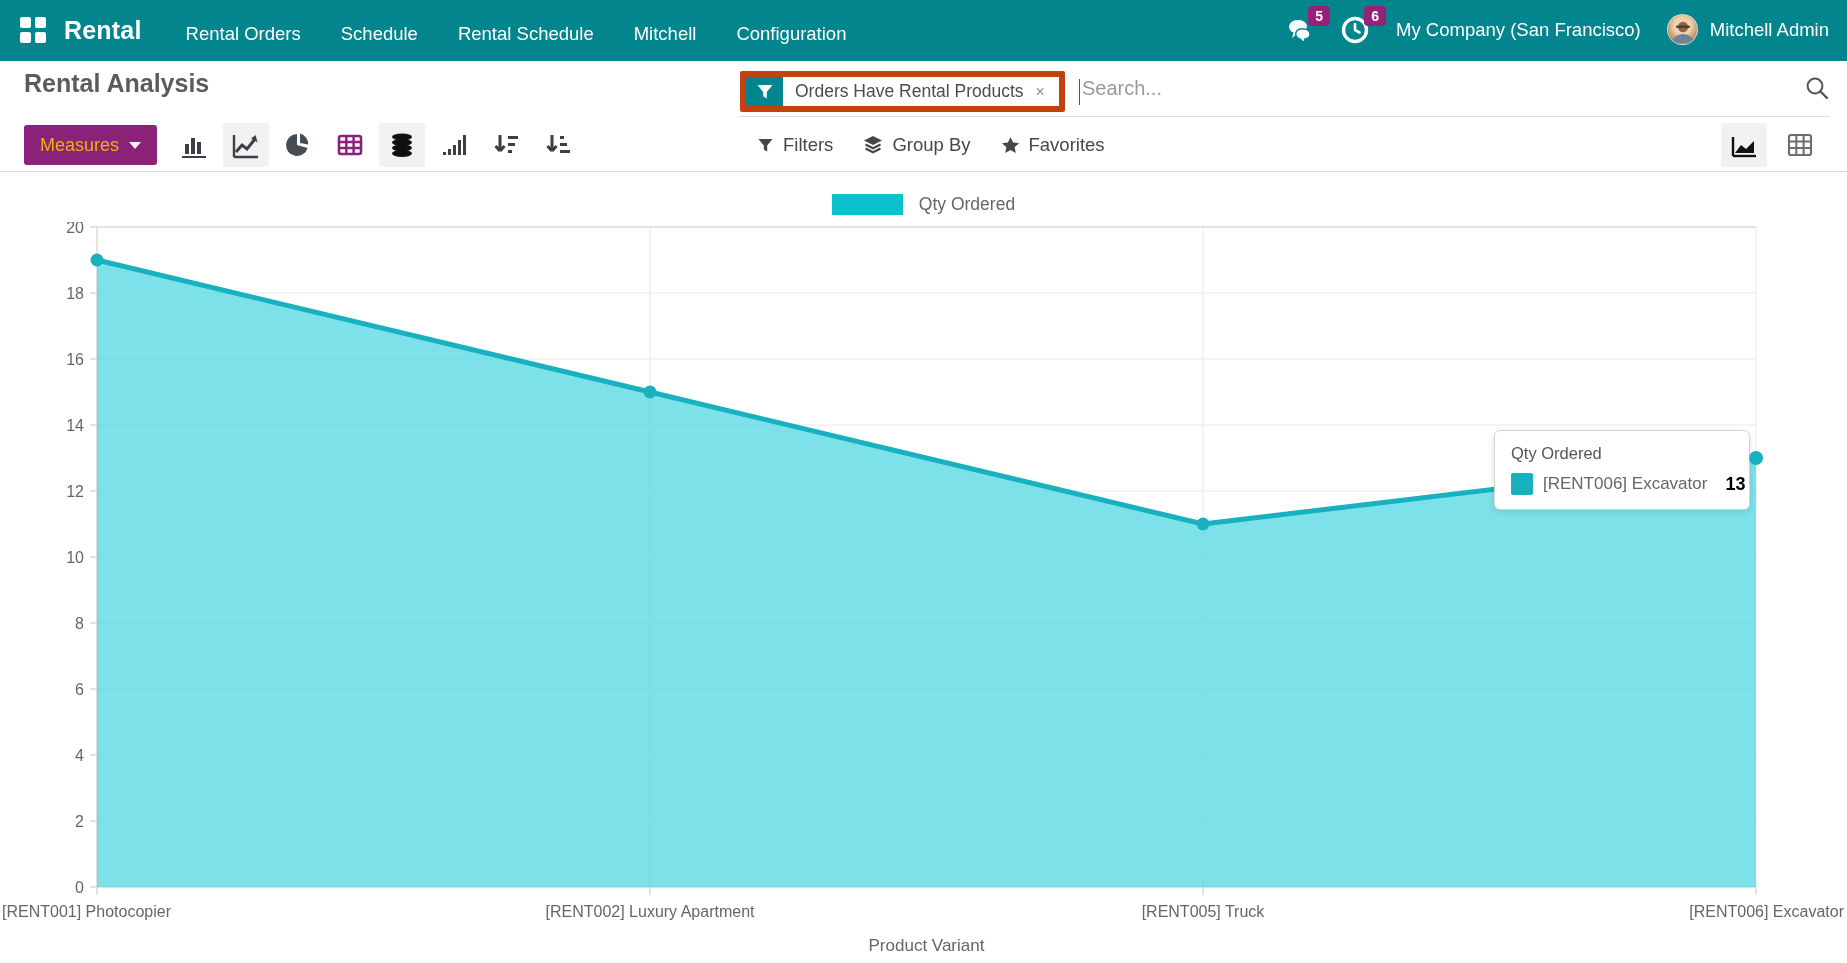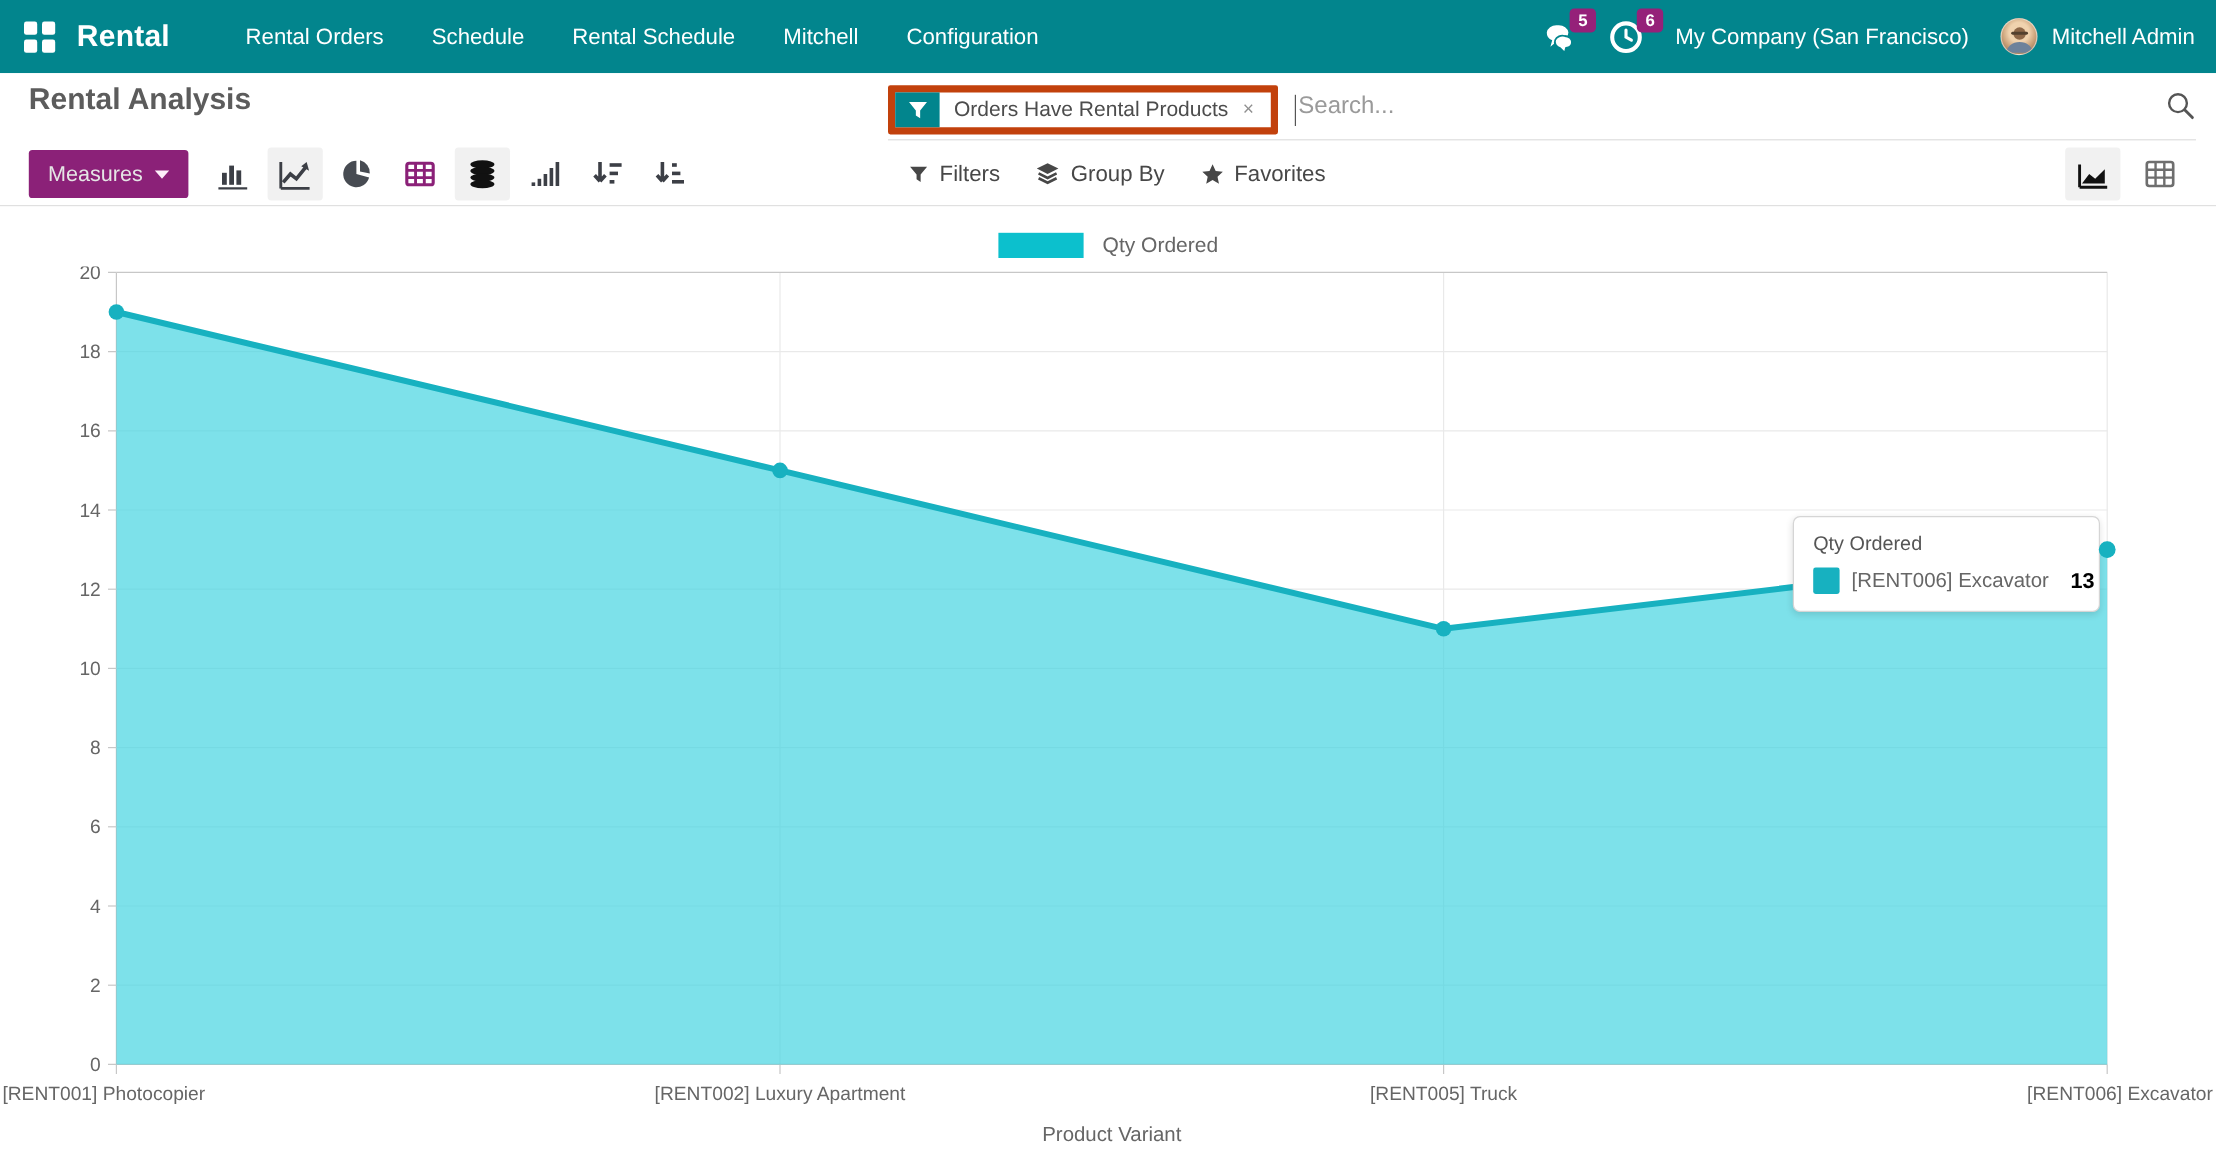--- a/index.html
+++ b/index.html
@@ -1,26 +1,26 @@
 <!DOCTYPE html>
 <html><head>
 <meta charset="utf-8">
 <style>
   * { margin:0; padding:0; box-sizing:border-box; }
   html,body { width:1847px; height:963px; overflow:hidden; background:#fff;
               font-family:"Liberation Sans", sans-serif; }
 
   
-  .navbar { height:61px; background:#02858d; display:flex; align-items:center;
-            padding:0 18px; color:#fff; }
+  .navbar { height:61px; background:#02858d; display:flex; align-items:flex-end;
+            padding:16px 18px; color:#fff; }
   .apps-btn { width:30px; height:30px; display:flex; flex-wrap:wrap; gap:4px;
               align-content:center; justify-content:center; margin-right:16px; cursor:pointer; }
   .apps-btn i { width:11px; height:11px; background:#fff; border-radius:2px; display:block; }
   .brand { font-size:25px; font-weight:700; margin-right:44px; letter-spacing:.2px; }
-  .nav-menu { display:flex; gap:40px; font-size:18.5px;margin-left:19px; }
+  .nav-menu { display:flex; gap:40px; font-size:18.5px; }
   .nav-menu .nav-item { cursor:pointer; white-space:nowrap; }
   .nav-right { margin-left:auto; display:flex; align-items:center; gap:26px; font-size:18.5px; }
   .icon-badge-wrap { position:relative; display:inline-block; width:30px; height:30px; }
   .badge { position:absolute; top:-9px; right:-16px; background:#952179; color:#fff;
            font-size:14px; line-height:14px; padding:3px 7px; border-radius:4px; font-weight:700; }
   .avatar { width:31px; height:31px; border-radius:50%;
             background:radial-gradient(circle at 50% 38%, #f0d2ae 0 36%, #caa27a 60%, #7e5b3e 100%);
             border:1px solid rgba(255,255,255,.5); overflow:hidden; }
   .company { white-space:nowrap; }
   .username { white-space:nowrap; margin-left:-14px; }
@@ -37,21 +37,21 @@
   .facet-body { display:flex; align-items:center; padding:0 12px; gap:10px; }
   .facet-label { font-size:17.5px; color:#4c4c4c; white-space:nowrap; }
   .facet-remove { font-size:16px; color:#8f8f8f; cursor:pointer; padding:0 2px; }
   .text-caret { width:1px; height:26px; background:#555; margin:8px 2px 0 14px; }
   .search-input { flex:1; border:none; outline:none; font-size:20px; color:#555;
                   margin-top:6px; font-family:"Liberation Sans", sans-serif; background:transparent; }
   .search-input::placeholder { color:#9a9a9a; }
   .magnifier-btn { margin-top:4px; cursor:pointer; }
 
   .toolbar-left { position:absolute; left:24px; top:62px; display:flex; align-items:center; gap:6px; }
-  .btn-measures { background:#8b2178; color:#e5e5e5; border:none; border-radius:3px; height:40px;
+  .btn-measures { background:#8b2178; color:#eab308; border:none; border-radius:3px; height:40px;
                   padding:0 16px; font-size:18px; display:flex; align-items:center; gap:10px;
                   cursor:pointer; font-family:"Liberation Sans", sans-serif; margin-right:8px; }
   .caret-down { width:0; height:0; border-left:6px solid transparent; border-right:6px solid transparent;
                 border-top:7px solid #fdeffa; display:inline-block; }
   .icon-btn { width:46px; height:44px; display:flex; align-items:center; justify-content:center;
               background:transparent; border:none; border-radius:3px; cursor:pointer; }
   .icon-btn.active { background:#f1f1f1; }
 
   .toolbar-center { position:absolute; left:757px; top:62px; height:44px; display:flex;
                     gap:30px; }

